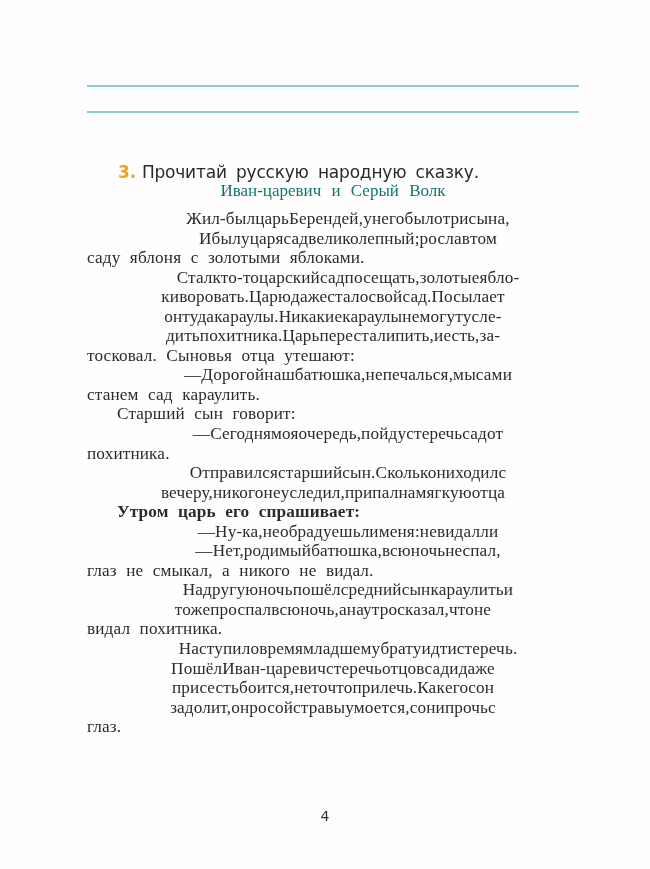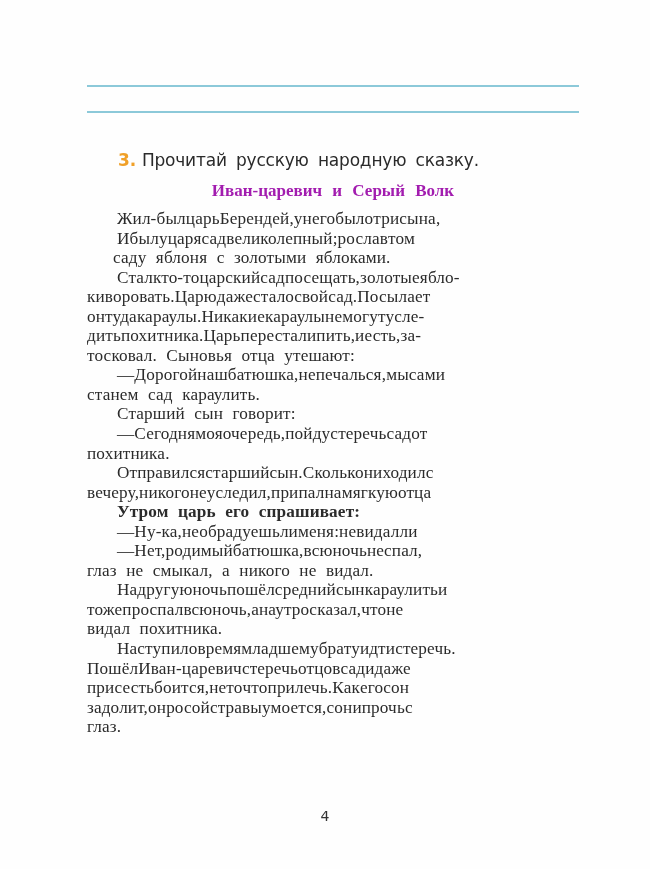--- a/index.html
+++ b/index.html
@@ -7,46 +7,46 @@
     width: 650px; height: 869px; background: #fefefe;
     position: relative; overflow: hidden;
     font-family: "DejaVu Serif", "Liberation Serif", serif;
     color: #2a2a2a;
   }
   .rule {
     position: absolute; left: 87px; width: 492px; height: 2px;
     background: #8cc9d9;
   }
   .task {
-    position: absolute; left: 118px; top: 150px;
+    position: absolute; left: 118px; top: 162px;
     font-family: "DejaVu Sans", "Liberation Sans", sans-serif;
     font-size: 17px; color: #2a2a2a; word-spacing: 4px;
     letter-spacing: -0.2px;
   }
   .task .num { color: #f0a028; font-weight: bold; margin-right: 6px; }
   .title {
     position: absolute; left: 87px; width: 492px; top: 181px;
-    text-align: center; font-weight: bold; font-size: 17px;
+    text-align: center; font-weight: normal; font-size: 17px;
     font-family: "Liberation Serif", "DejaVu Serif", serif;
-    word-spacing: 6px; color: #a21caf;
+    word-spacing: 6px; color: #0f766e;
   }
   .story {
     position: absolute; left: 87px; top: 209px; width: 492px;
     font-family: "Liberation Serif", "DejaVu Serif", serif;
     font-size: 17.2px; line-height: 19.55px; color: #2b2b2b;
     letter-spacing: 0.15px;
   }
   .line {
     display: block; text-align: justify; text-align-last: justify;
     white-space: nowrap; height: 19.55px; overflow: visible;
   }
   .line.ind { padding-left: 30px; }
   .line.last { text-align-last: left; }
   .line span.j {
-    display: flex; justify-content: flex-start; white-space: pre;
+    display: flex; justify-content: center; white-space: pre;
   }
   .pageno {
     position: absolute; left: 0; width: 650px; top: 808px; text-align: center;
     font-family: "DejaVu Sans", "Liberation Sans", sans-serif;
     font-size: 14px; color: #333;
   }
 </style>
 </head>
 <body>
 
@@ -59,21 +59,21 @@
 
 <div class="title">Иван-царевич и Серый Волк</div>
 
 <div class="story" id="story">
     <div class="line ind">
       <span class="j"><span>Жил-был</span><span>царь</span><span>Берендей,</span><span>у</span><span>него</span><span>было</span><span>три</span><span>сына,</span></span>
     </div>
     <div class="line ind">
       <span class="j"><span>И</span><span>был</span><span>у</span><span>царя</span><span>сад</span><span>великолепный;</span><span>росла</span><span>в</span><span>том</span></span>
     </div>
-    <div class="line last" style="word-spacing: 5px; margin-left: 26px;">саду яблоня с золотыми яблоками.</div>
+    <div class="line last" style="word-spacing: 5px;">саду яблоня с золотыми яблоками.</div>
     <div class="line ind">
       <span class="j"><span>Стал</span><span>кто-то</span><span>царский</span><span>сад</span><span>посещать,</span><span>золотые</span><span>ябло-</span></span>
     </div>
     <div class="line">
       <span class="j"><span>ки</span><span>воровать.</span><span>Царю</span><span>даже</span><span>стало</span><span>свой</span><span>сад.</span><span>Посылает</span></span>
     </div>
     <div class="line">
       <span class="j"><span>он</span><span>туда</span><span>караулы.</span><span>Никакие</span><span>караулы</span><span>не</span><span>могут</span><span>усле-</span></span>
     </div>
     <div class="line">

